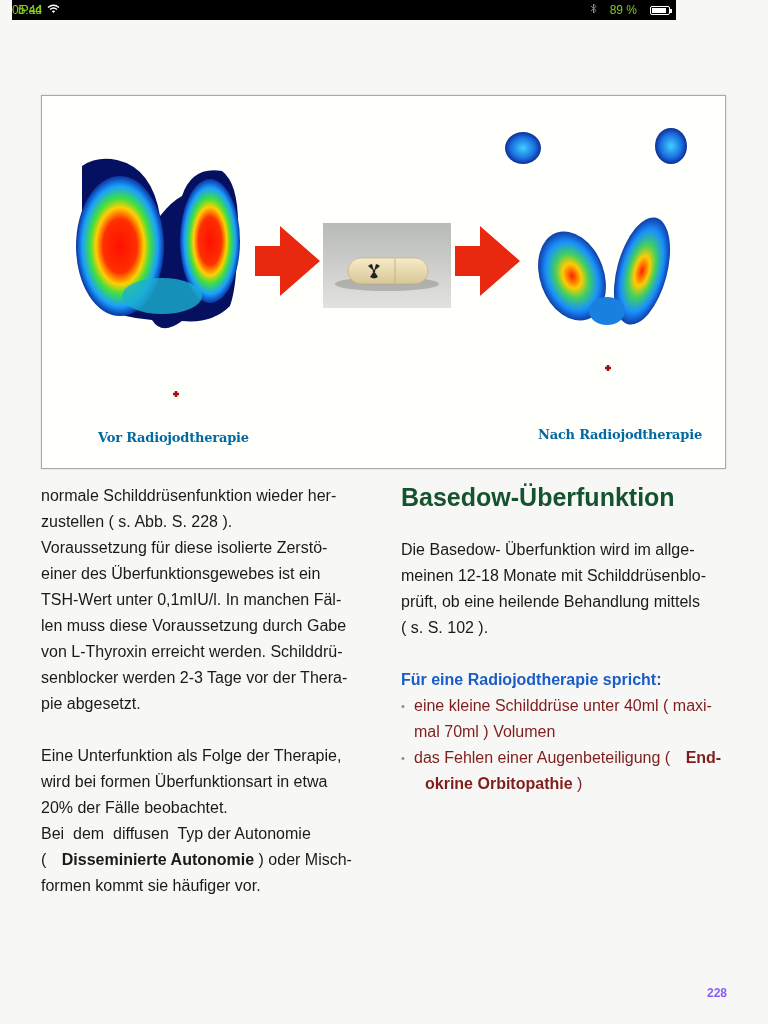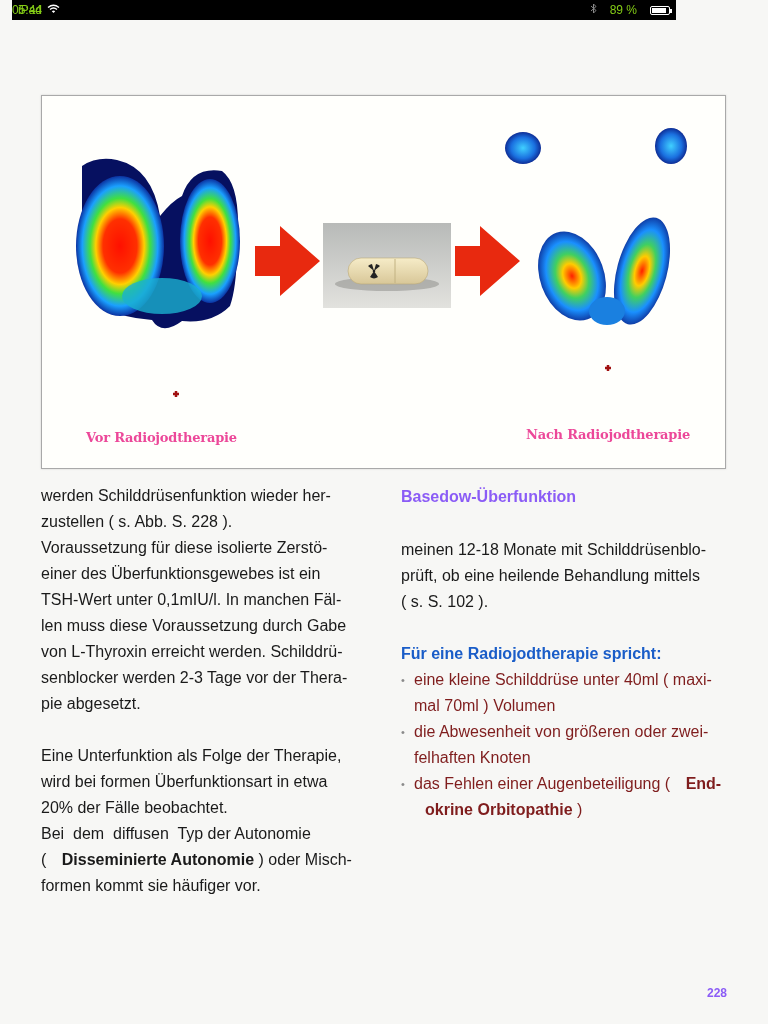--- a/index.html
+++ b/index.html
@@ -21,31 +21,31 @@
   .battery::after { content: ""; position: absolute; right: -3px; top: 2px; width: 2px; height: 4px; background: #fff; }
 
   .figure {
     position: absolute; left: 41px; top: 95px; width: 685px; height: 374px;
     background: #fffffc; border: 1px solid #a9a9a9; box-sizing: border-box;
     box-shadow: 0 0 2px rgba(0,0,0,0.15);
   }
   .fig-svg { position: absolute; left: 0; top: 0; }
   .caption {
     position: absolute; font-family: "DejaVu Serif", serif; font-weight: bold;
-    font-size: 13px; color: #ec4899; letter-spacing: -0.2px;
+    font-size: 13px; color: #0369a1; letter-spacing: -0.2px; margin-left: 12px;
   }
   .cap-before { left: 44px; top: 334px; }
   .cap-after { left: 484px; top: 331px; }
 
   .col { position: absolute; font-size: 16px; line-height: 26px; }
   .col-left { left: 41px; top: 483px; width: 330px; }
   .col-right { left: 401px; top: 483px; width: 335px; }
   .col p { margin: 0; }
   .gap { height: 26px; }
-  .heading { color: #8b5cf6; font-weight: bold; font-size: 16px; line-height: 28px; margin-bottom: 26px !important; }
+  .heading { color: #14532d; font-weight: bold; font-size: 25px; line-height: 28px; margin-bottom: 26px !important; }
   .subheading { color: #1a5dc8; font-weight: bold; font-size: 16px; }
   ul.bullets { list-style: none; margin: 0; padding: 0; }
   ul.bullets li { position: relative; padding-left: 13px; color: #7f1d1d; }
   ul.bullets li::before { content: "•"; position: absolute; left: 0; top: 0; font-size: 11px; color: #8a8a8a; }
   b { font-weight: bold; padding-left: 11px; }
   .pagenum { position: absolute; right: 41px; top: 986px; font-size: 12px; font-weight: bold; color: #8b5cf6; }
 </style>
 </head>
 <body>
 
@@ -141,21 +141,21 @@
       <ellipse cx="565" cy="215" rx="18" ry="14" fill="#1a80e0"></ellipse>
       <path d="M563 272 h6 M566 269 v6" stroke="#a01010" stroke-width="2.5"></path>
     </g>
   </svg>
   <div class="caption cap-before">Vor Radiojodtherapie</div>
   <div class="caption cap-after">Nach Radiojodtherapie</div>
 </div>
 
 <div class="col col-left">
   <p>
-    <span style="display:block">werden Schilddrüsenfunktion wieder her-</span>
+    <span style="display:block">normale Schilddrüsenfunktion wieder her-</span>
     <span style="display:block">zustellen   ( s. Abb. S. 228 ).</span>
     <span style="display:block">Voraussetzung für diese isolierte Zerstö-</span>
     <span style="display:block">einer des Überfunktionsgewebes ist ein</span>
     <span style="display:block">TSH-Wert unter 0,1mIU/l. In manchen Fäl-</span>
     <span style="display:block">len muss diese Voraussetzung durch Gabe</span>
     <span style="display:block">von L-Thyroxin erreicht werden. Schilddrü-</span>
     <span style="display:block">senblocker werden 2-3 Tage vor der Thera-</span>
     <span style="display:block">pie abgesetzt.</span>
   </p>
   <div class="gap"></div>
@@ -165,35 +165,32 @@
     <span style="display:block">20% der Fälle beobachtet.</span>
     <span style="display:block; white-space:pre">Bei  dem  diffusen  Typ der Autonomie</span>
     <span style="display:block; white-space:pre"><span>( </span><b>Disseminierte Autonomie</b><span> ) oder Misch-</span></span>
     <span style="display:block">formen kommt sie häufiger vor.</span>
   </p>
 </div>
 
 <div class="col col-right">
   <p class="heading">Basedow-Überfunktion</p>
   <p>
+    <span style="display:block">Die Basedow- Überfunktion wird im allge-</span>
     <span style="display:block">meinen 12-18 Monate mit Schilddrüsenblo-</span>
     <span style="display:block">prüft, ob eine heilende Behandlung mittels</span>
     <span style="display:block">( s. S. 102 ).</span>
   </p>
   <div class="gap"></div>
   <p class="subheading">Für eine Radiojodtherapie spricht:</p>
   <ul class="bullets">
     <li>
       <span style="display:block">eine kleine Schilddrüse unter 40ml ( maxi-</span>
       <span style="display:block">mal 70ml ) Volumen</span>
     </li>
     <li>
-      <span style="display:block">die Abwesenheit von größeren oder zwei-</span>
-      <span style="display:block">felhaften Knoten</span>
-    </li>
-    <li>
       <span style="display:block; white-space:pre"><span>das Fehlen einer Augenbeteiligung ( </span><b>End-</b></span>
       <span style="display:block; white-space:pre"><b>okrine Orbitopathie</b><span> )</span></span>
     </li>
   </ul>
 </div>
 
 <div class="pagenum">228</div>
 
 </body></html>

